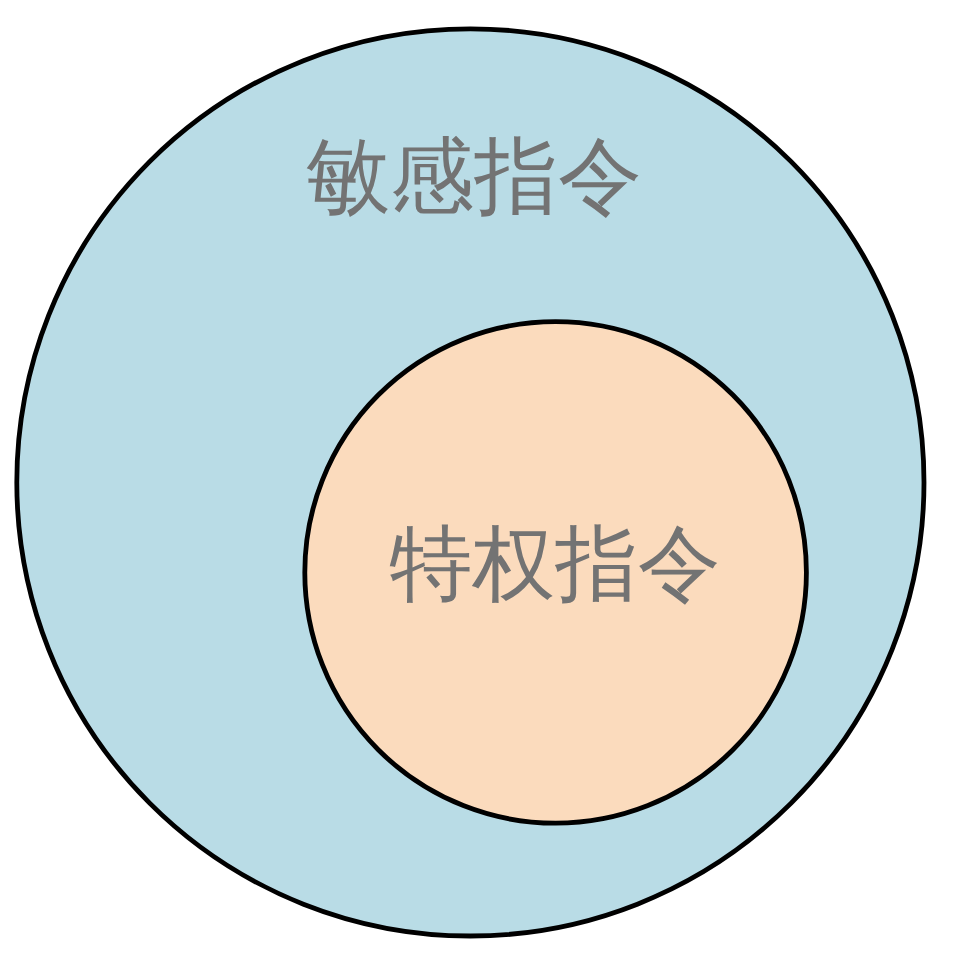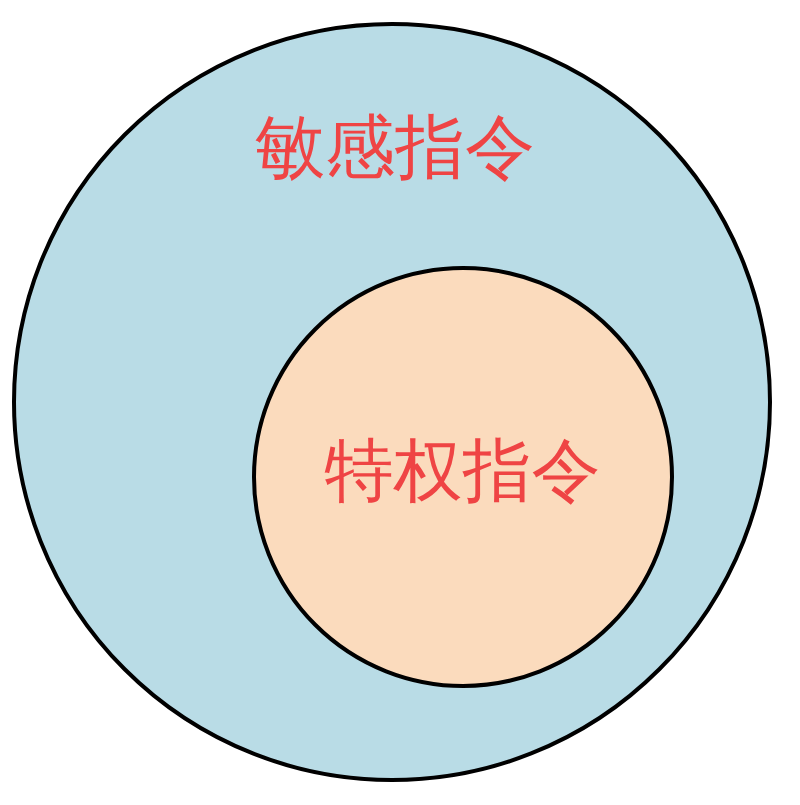--- a/index.html
+++ b/index.html
@@ -24,21 +24,21 @@
     position: absolute;
     left: 0;
     top: 0;
     width: 800px;
     height: 805px;
     display: block;
   }
   .set-label {
     position: absolute;
     white-space: nowrap;
-    color: #ef4444;
+    color: #737373;
     font-weight: 400;
     letter-spacing: 0px;
     line-height: 1;
     user-select: none;
   }
   #outer-set-label {
     left: 0;
     top: 112px;
     width: 790px;
     text-align: center;

